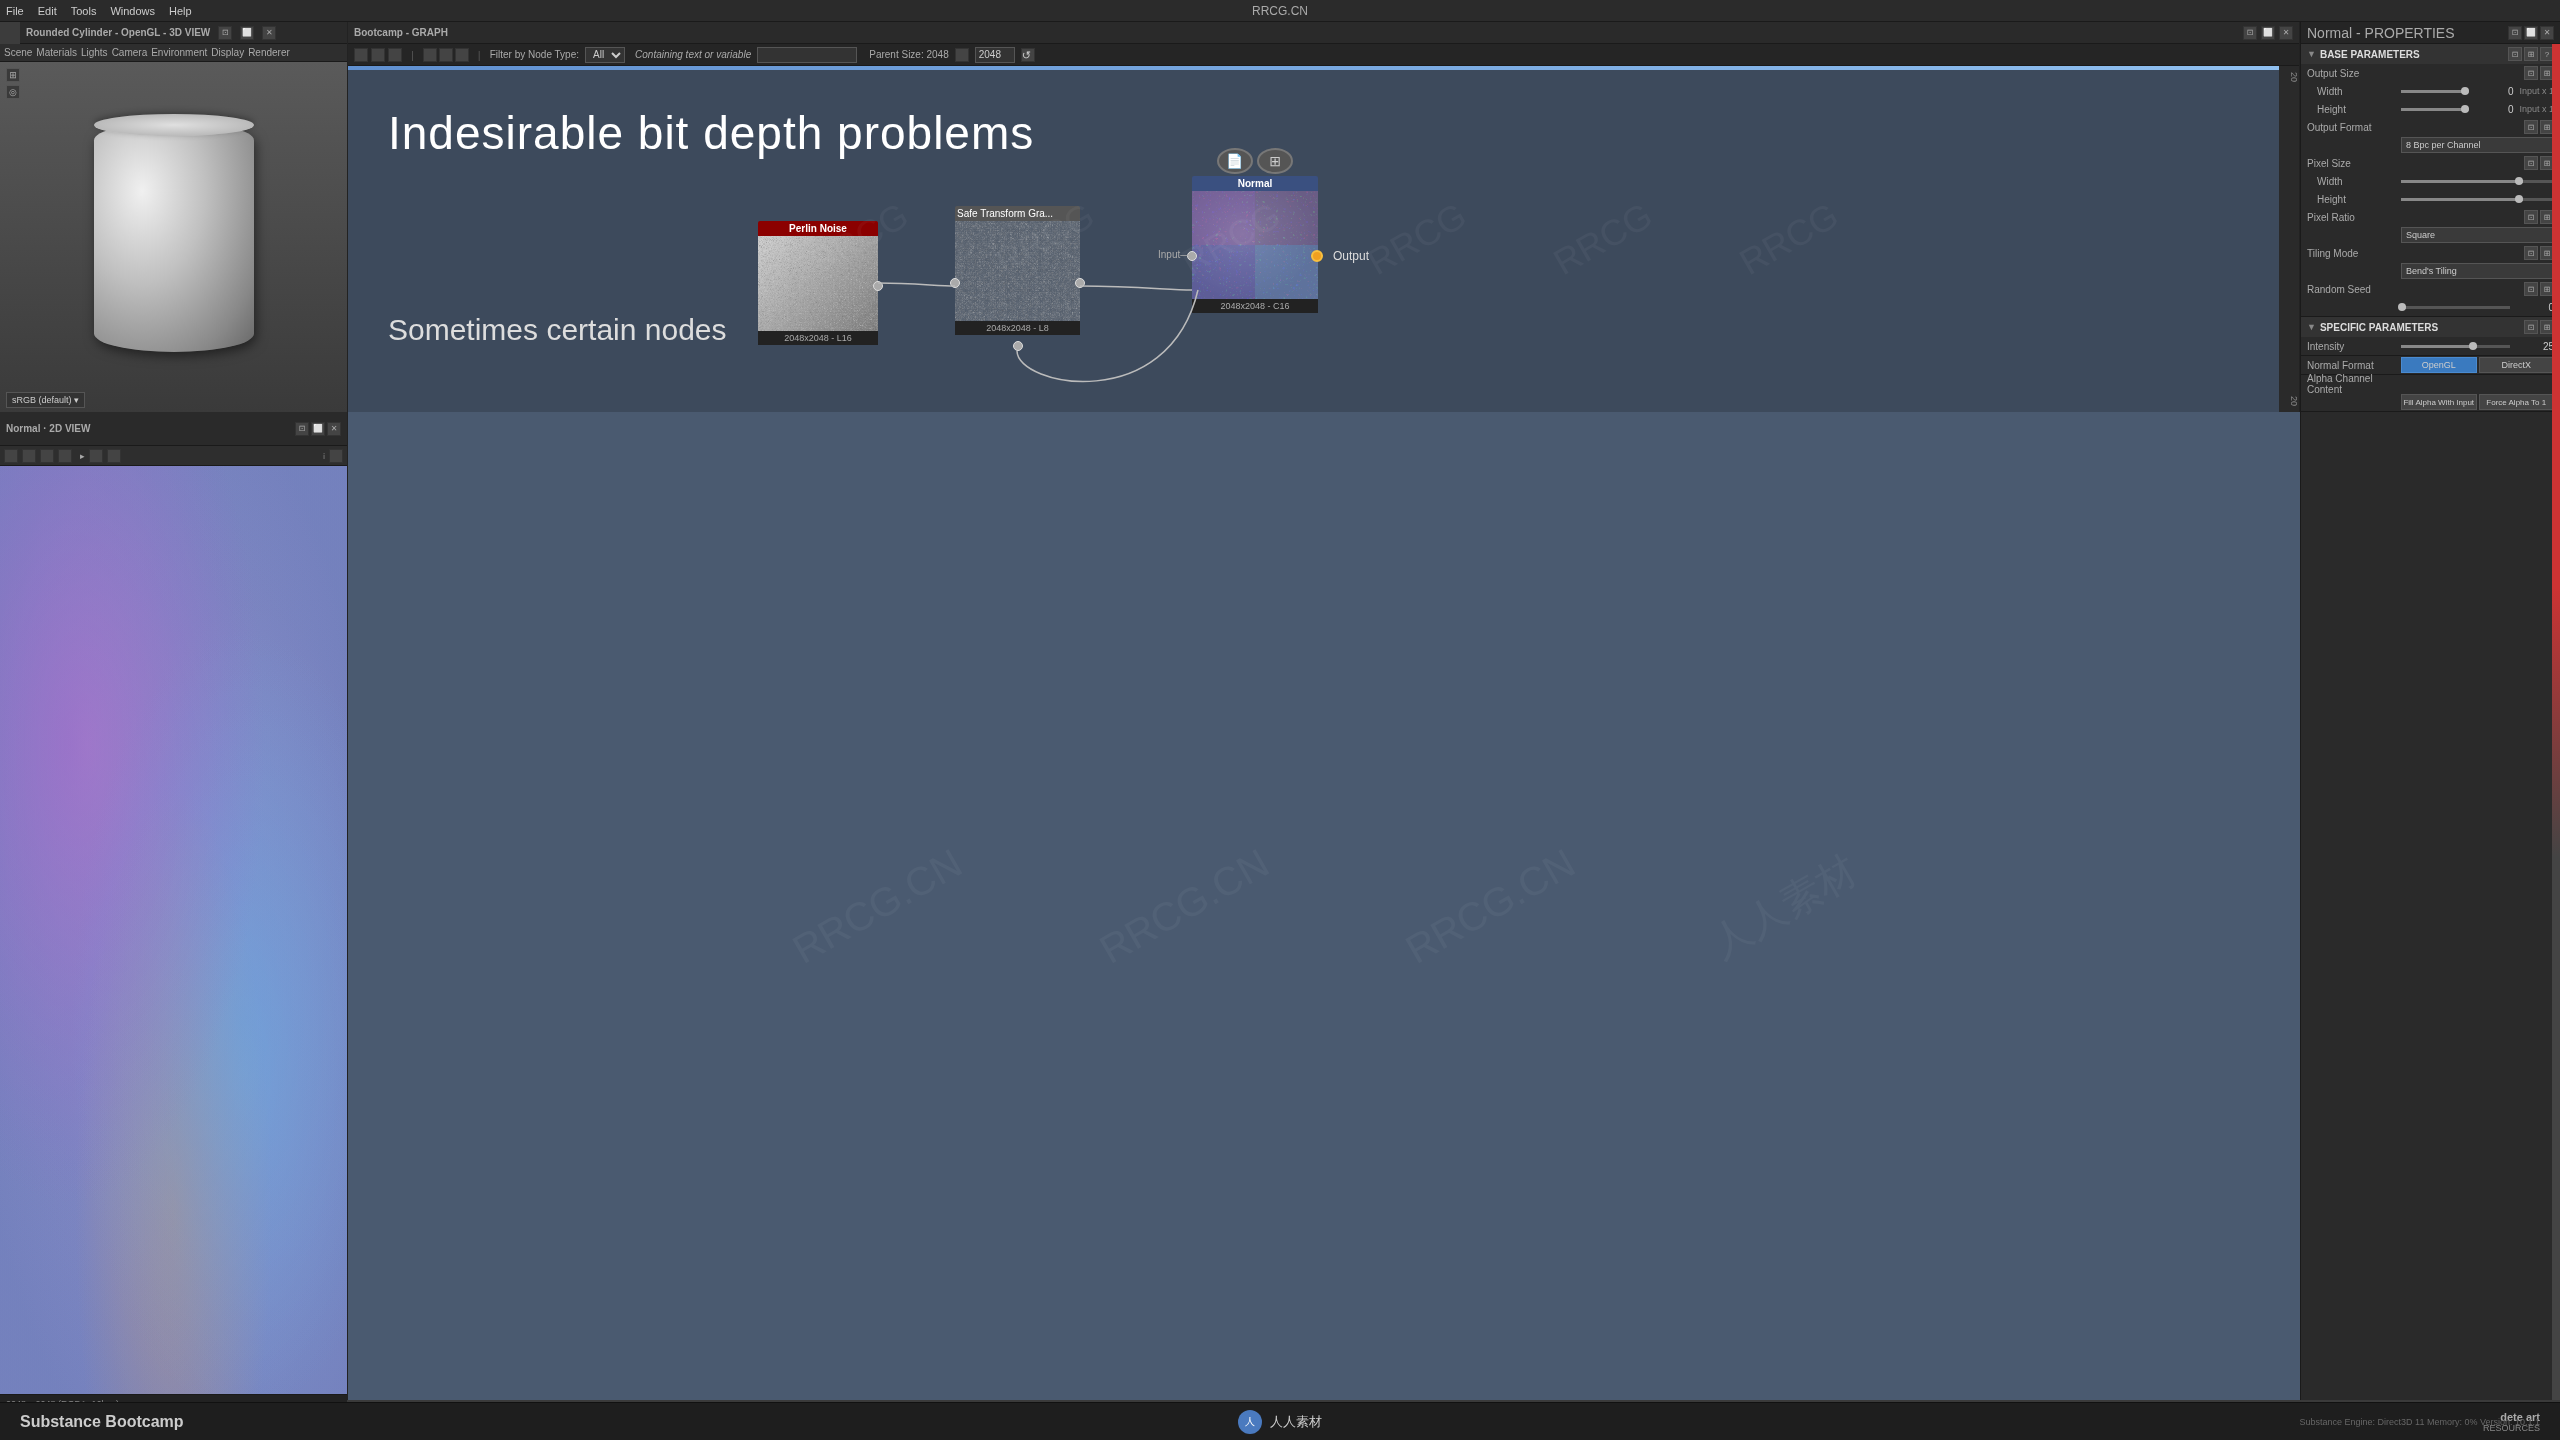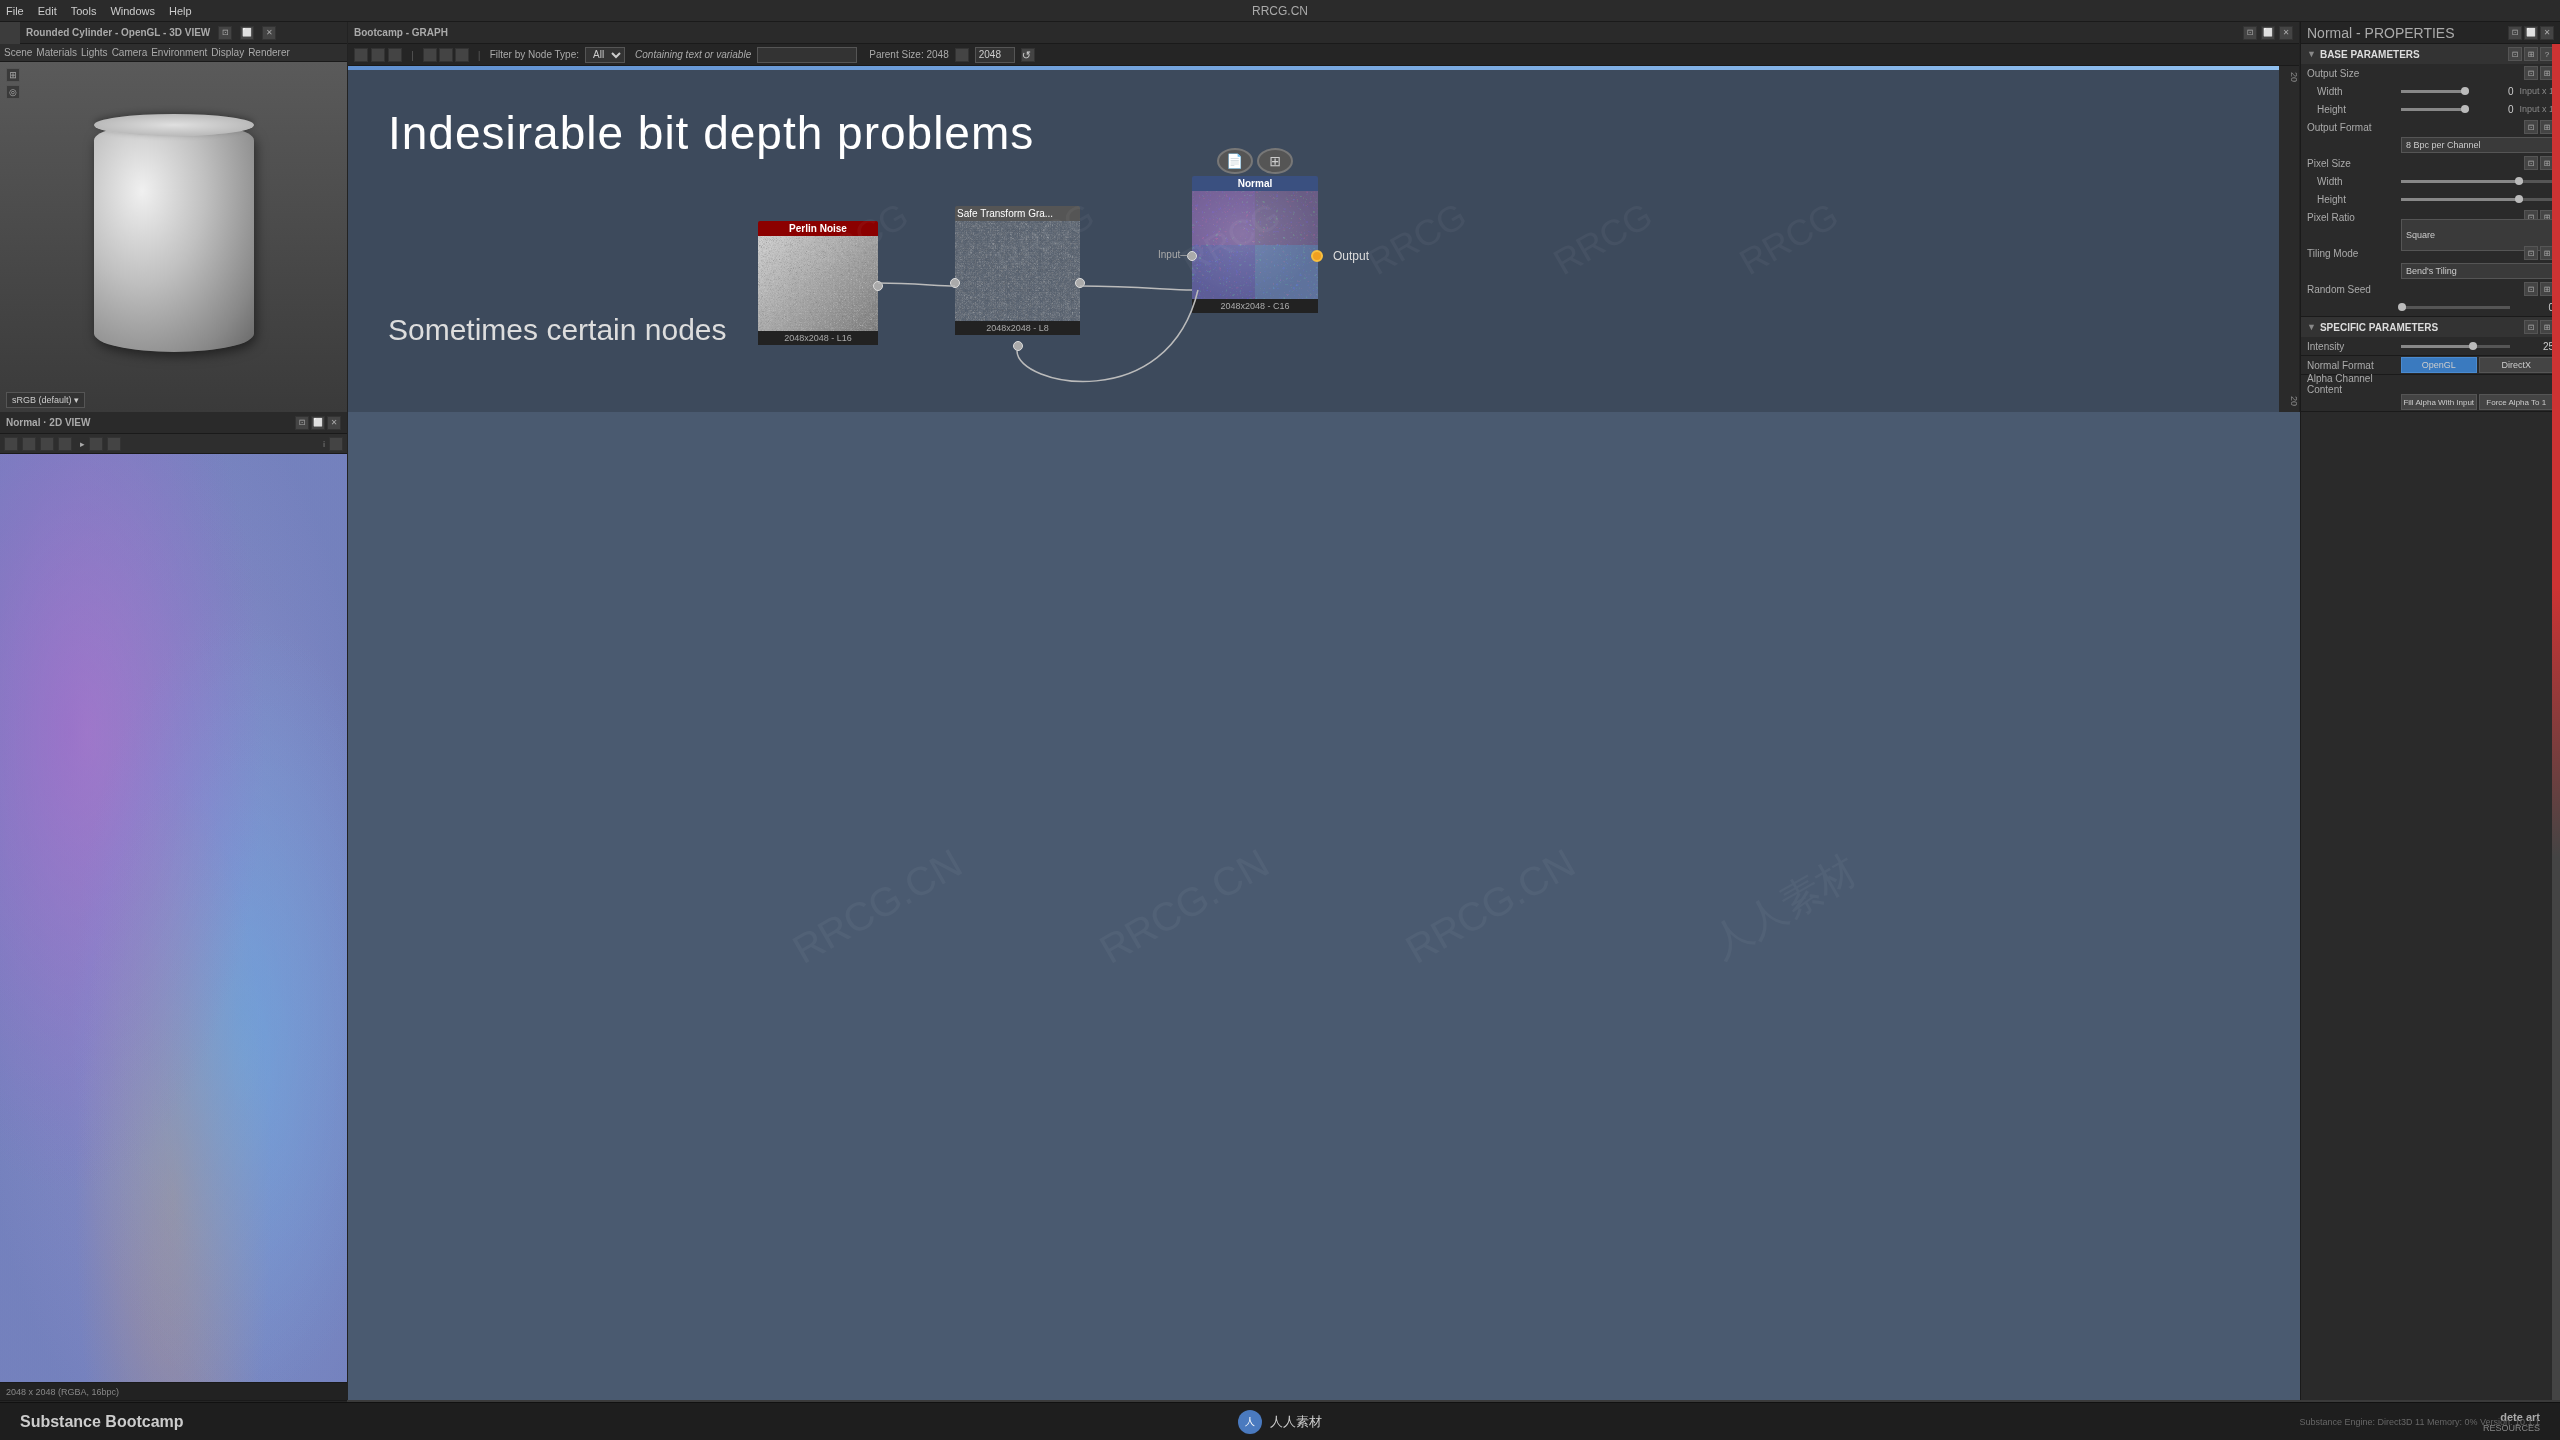--- a/index.html
+++ b/index.html
@@ -311,21 +311,21 @@
 
     
     #viewport-2d {
       width: 348px;
       background: #2a2a2a;
       border-right: 1px solid #222;
       flex-shrink: 0;
       position: relative;
     }
     #viewport-2d-header {
-      height: 22px;
+      height: 34px;
       background: #2a2a2a;
       display: flex;
       align-items: center;
       padding: 0 6px;
       gap: 8px;
       border-bottom: 1px solid #1a1a1a;
     }
     #viewport-2d-title {
       font-size: 11px;
       color: #aaa;
@@ -741,21 +741,21 @@
 
         <div class="prop-row">
           <span class="prop-label">Pixel Ratio</span>
           <div class="prop-icons" style="margin-left:auto;">
             <div class="prop-icon-btn">⊡</div>
             <div class="prop-icon-btn">⊞</div>
           </div>
         </div>
         <div class="prop-row">
           <span class="prop-label"></span>
-          <div style="flex:1;height:32px;background:#3a3a3a;border:1px solid #555;display:flex;align-items:center;padding:0 4px;font-size:9px;color:#ccc;">Square</div>
+          <div style="flex:1;height:16px;background:#3a3a3a;border:1px solid #555;display:flex;align-items:center;padding:0 4px;font-size:9px;color:#ccc;">Square</div>
         </div>
 
         <div class="prop-row">
           <span class="prop-label">Tiling Mode</span>
           <div class="prop-icons" style="margin-left:auto;">
             <div class="prop-icon-btn">⊡</div>
             <div class="prop-icon-btn">⊞</div>
           </div>
         </div>
         <div class="prop-row">

